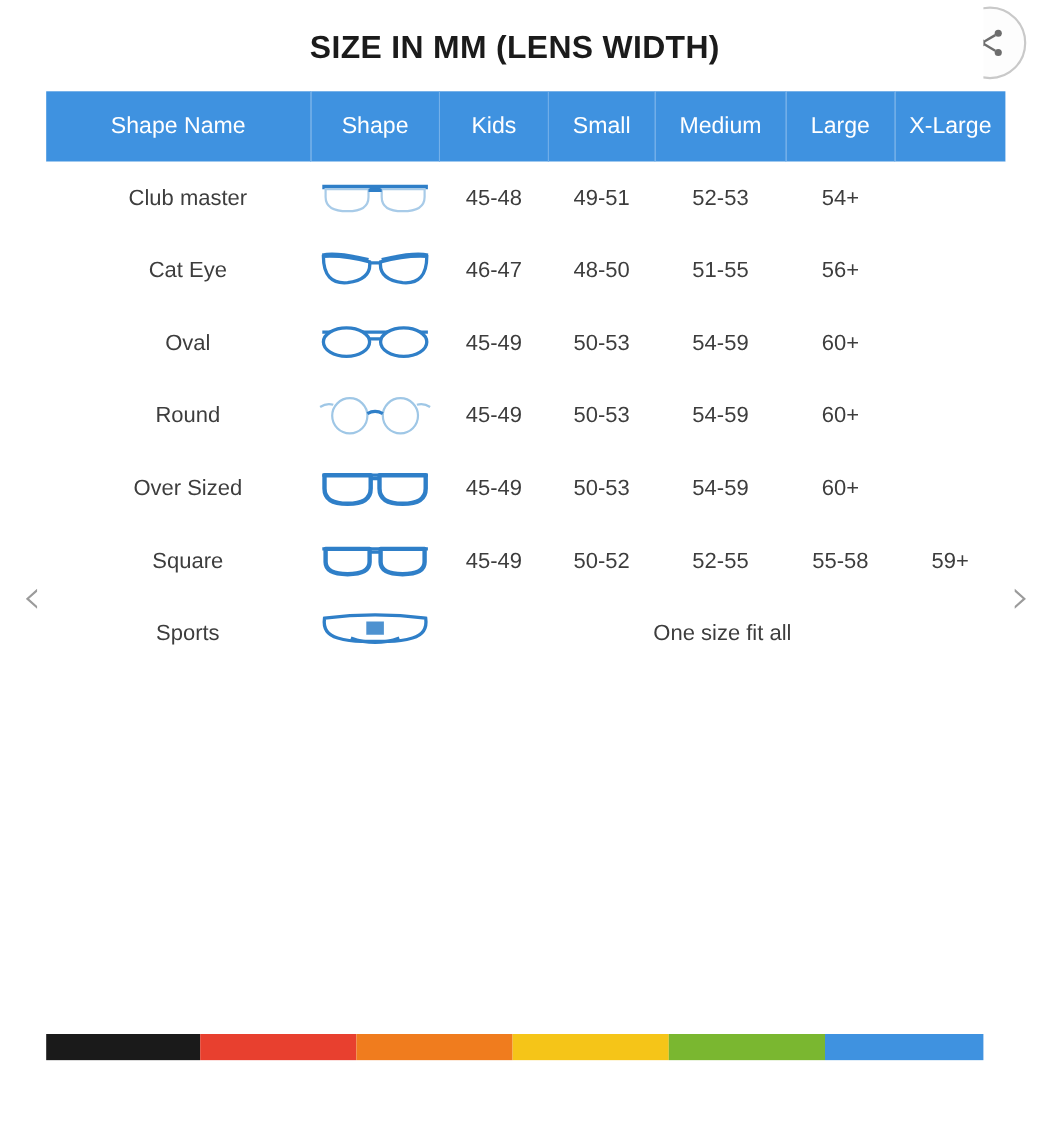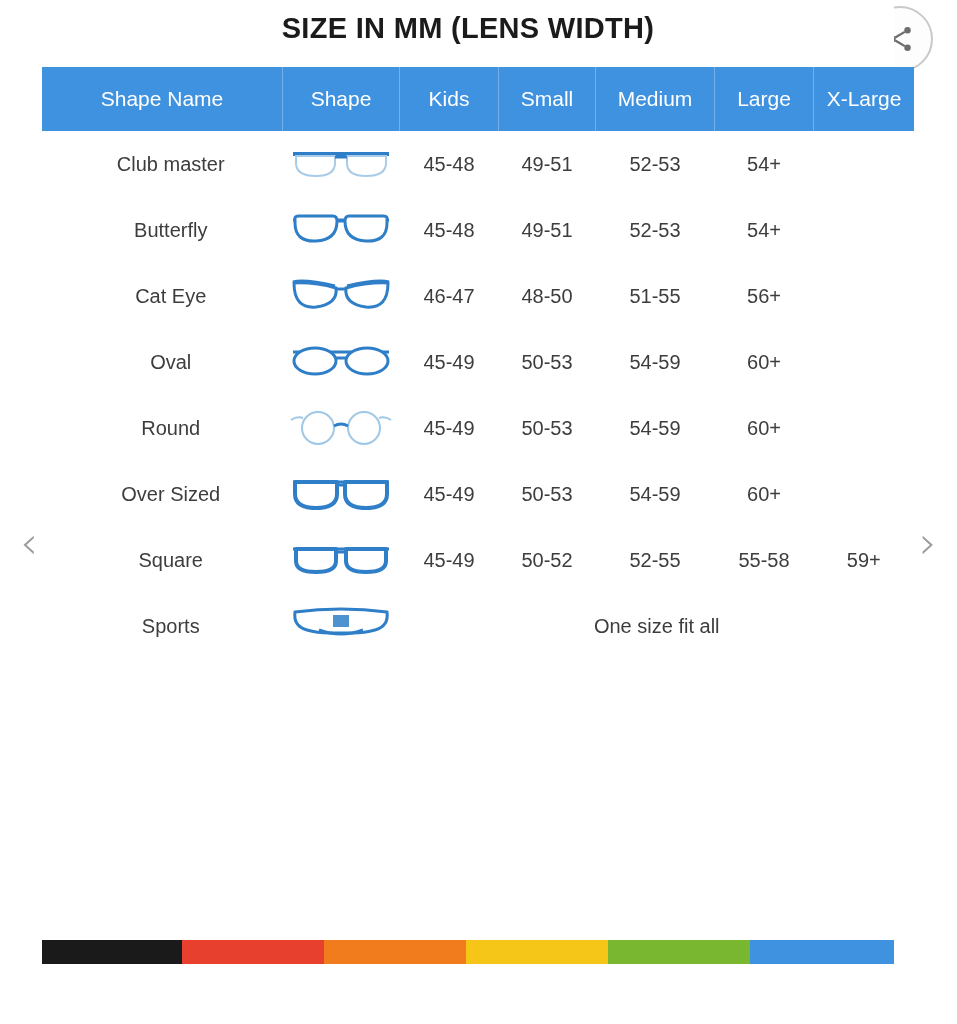--- a/index.html
+++ b/index.html
@@ -61,21 +61,21 @@
     width: 852px;
     background: #ffffff;
   }
 
   .title {
     text-align: center;
     font-size: 29px;
     font-weight: bold;
     color: #1b1b1b;
     letter-spacing: 0.3px;
-    padding: 12px 0 22px 0;
+    padding: 28px 0 22px 0;
     font-family: "Liberation Sans", sans-serif;
   }
 
   table.sizes {
     border-collapse: collapse;
     width: 852px;
     table-layout: fixed;
   }
   table.sizes thead th {
     background: #3f92e0;
@@ -186,38 +186,20 @@
               </svg>
             </div>
           </td>
           <td class="val">45-48</td>
           <td class="val">49-51</td>
           <td class="val">52-53</td>
           <td class="val">54+</td>
           <td class="val"></td>
         </tr>
 
-        <tr>
-          <td class="shape-name">Butterfly</td>
-          <td class="shape-cell">
-            <div class="glass-wrap">
-              <svg width="104" height="44" viewBox="0 0 104 44">
-                <path d="M4 12 h96" stroke="#2f7fc8" stroke-width="3" fill="none"></path>
-                <path d="M6 10 q0 -2 4 -2 h34 q4 0 4 5 q0 19 -21 20 q-21 1 -21 -18 z" fill="#ffffff" stroke="#2f7fc8" stroke-width="3"></path>
-                <path d="M98 10 q0 -2 -4 -2 h-34 q-4 0 -4 5 q0 19 21 20 q21 1 21 -18 z" fill="#ffffff" stroke="#2f7fc8" stroke-width="3"></path>
-                <path d="M47 13 h10" stroke="#2f7fc8" stroke-width="3" fill="none"></path>
-              </svg>
-            </div>
-          </td>
-          <td class="val">45-48</td>
-          <td class="val">49-51</td>
-          <td class="val">52-53</td>
-          <td class="val">54+</td>
-          <td class="val"></td>
-        </tr>
 
         <tr>
           <td class="shape-name">Cat Eye</td>
           <td class="shape-cell">
             <div class="glass-wrap">
               <svg width="104" height="44" viewBox="0 0 104 44">
                 <path d="M4 8 q12 -3 42 4" stroke="#2f7fc8" stroke-width="3" fill="none"></path>
                 <path d="M100 8 q-12 -3 -42 4" stroke="#2f7fc8" stroke-width="3" fill="none"></path>
                 <path d="M5 9 q20 -1 42 5 q2 16 -20 19 q-22 2 -22 -24 z" fill="#ffffff" stroke="#2f7fc8" stroke-width="3"></path>
                 <path d="M99 9 q-20 -1 -42 5 q-2 16 20 19 q22 2 22 -24 z" fill="#ffffff" stroke="#2f7fc8" stroke-width="3"></path>

